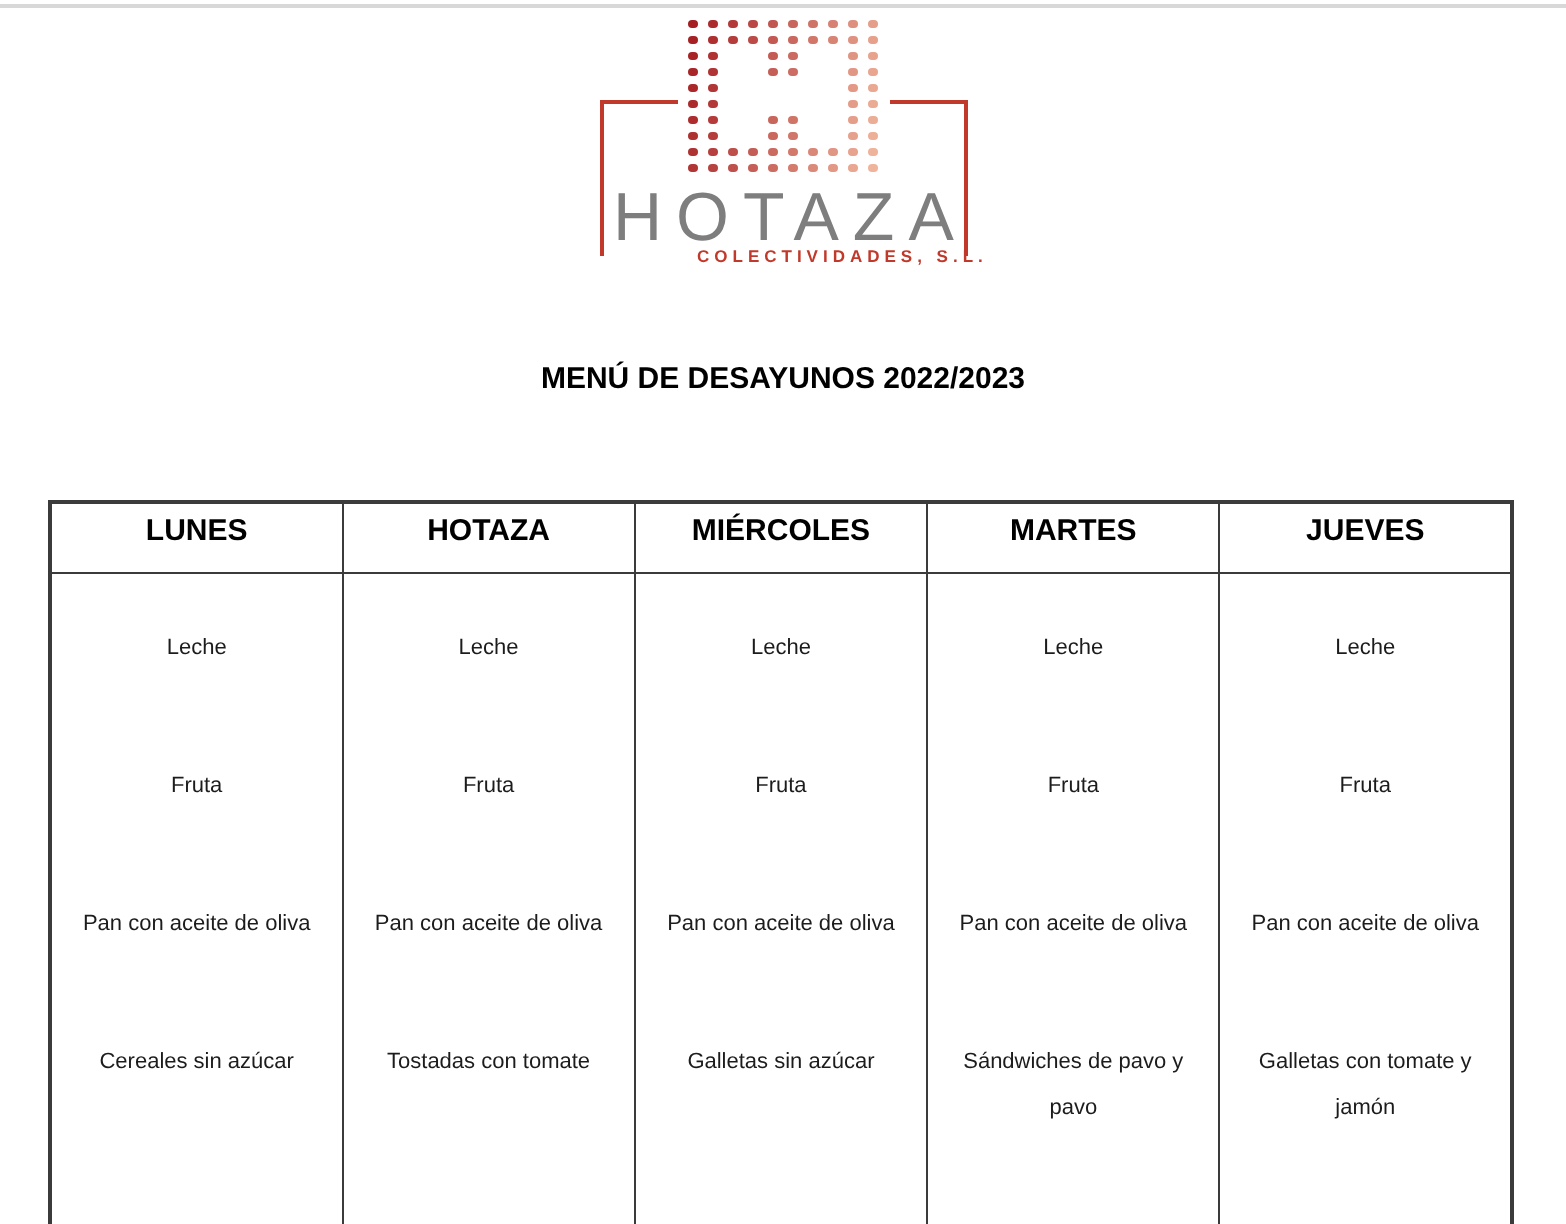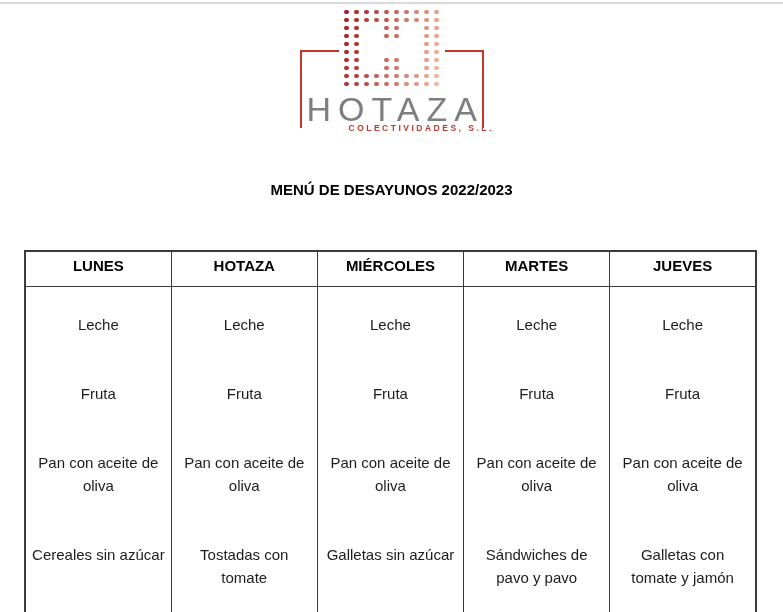--- a/index.html
+++ b/index.html
@@ -52,21 +52,21 @@
   table.menu th, table.menu td { border: 1px solid #3b3b3b; }
   table.menu th {
     height: 35px; font-size: 15px; font-weight: bold; color: #000;
     text-align: center; vertical-align: middle; padding-bottom: 6px;
   }
   table.menu td {
     height: 323px; vertical-align: top; text-align: center;
     padding: 26px 6px 0;
   }
   table.menu td p {
-    font-size: 15px; line-height: 23px; margin: 0 0 46px; color: #1c1c1c;
+    font-size: 11px; line-height: 23px; margin: 0 0 46px; color: #1c1c1c;
   }
 </style>
 </head>
 <body>
 
 <div>
   <div class="top-edge"></div>
 
   <div class="logo">
     <div class="logo-frame"></div>

